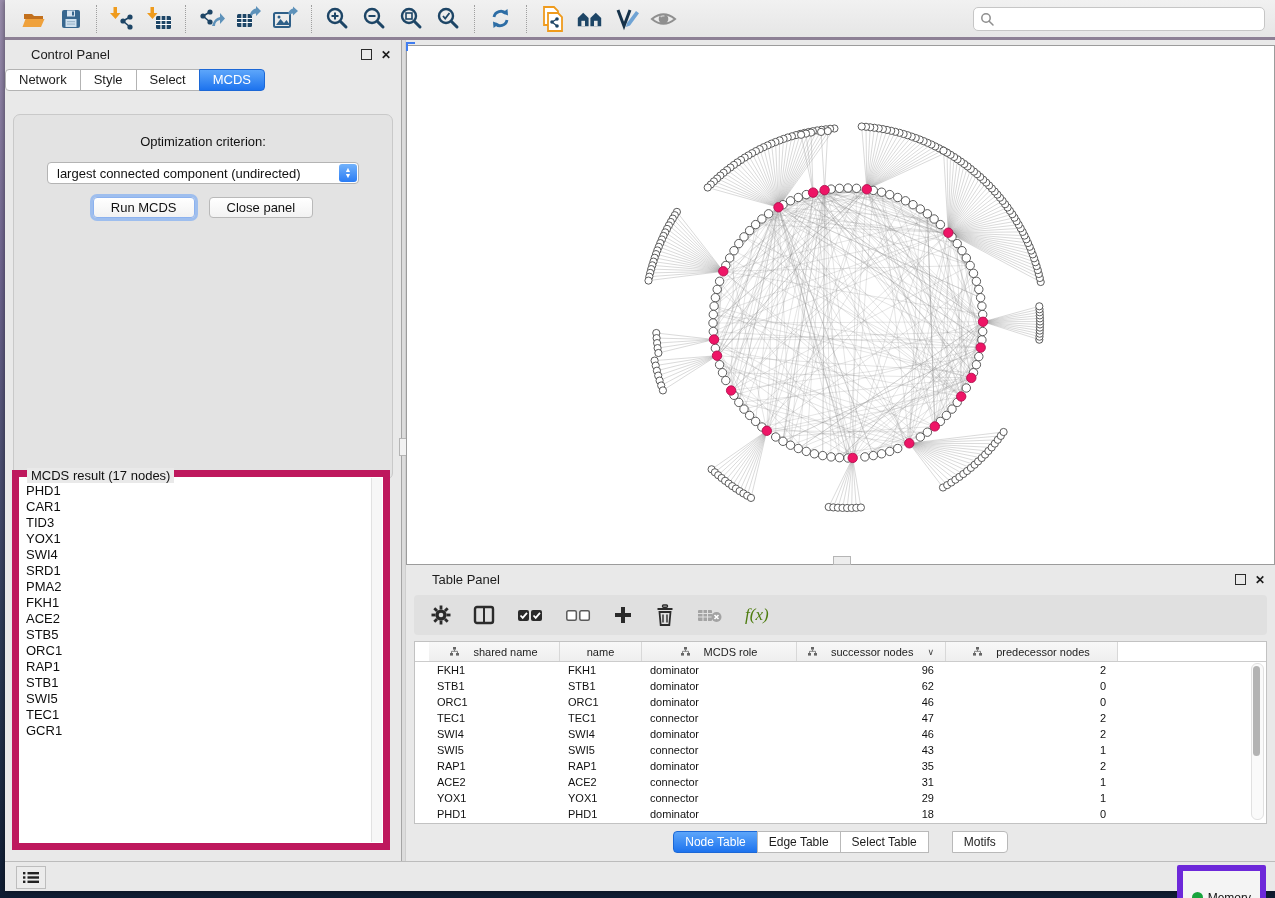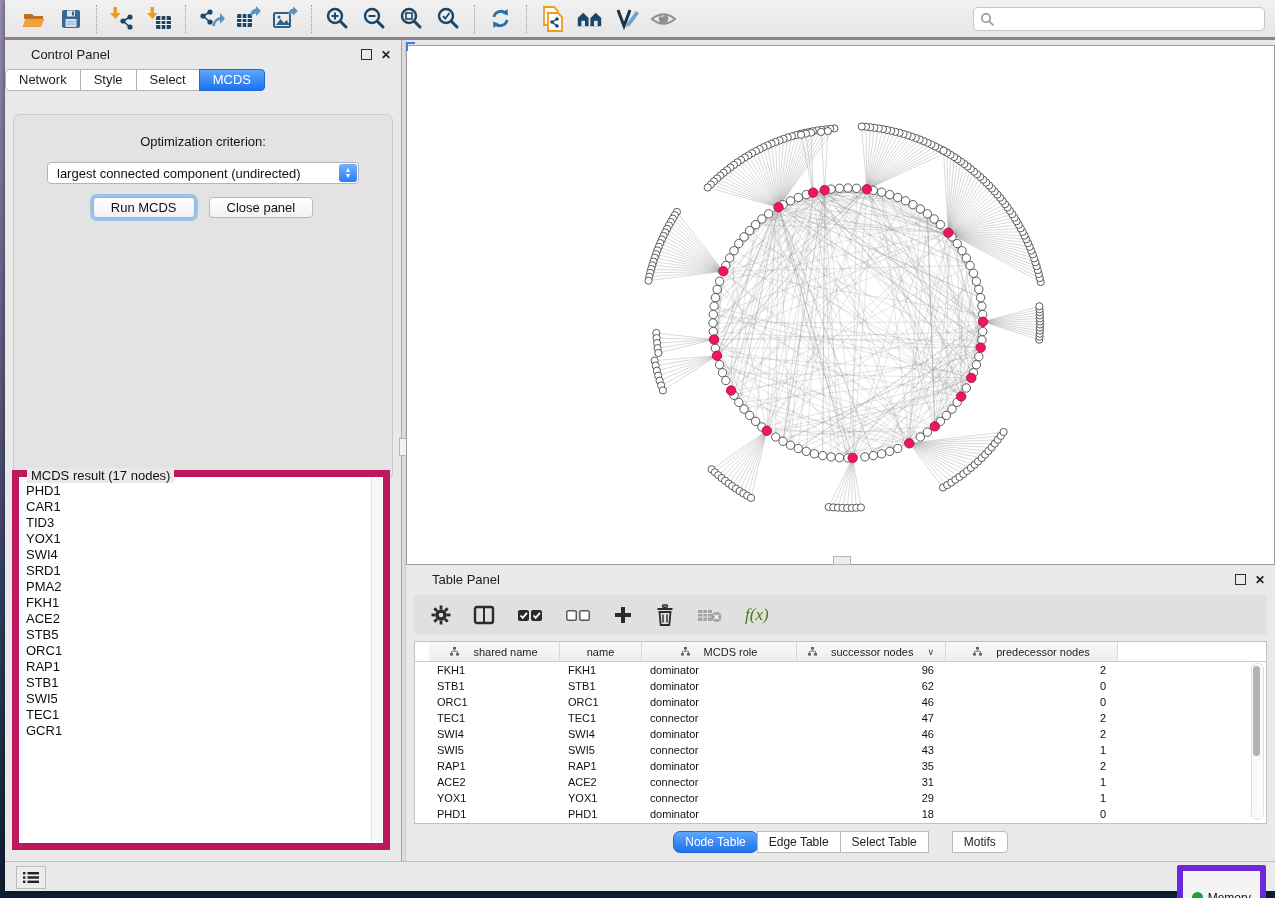--- a/index.html
+++ b/index.html
@@ -84,21 +84,21 @@
   .td{font-size:11px;color:#111;line-height:16px;white-space:nowrap;overflow:hidden;}
   .td.text{padding-left:8px;}
   .td.num{text-align:right;padding-right:12px;}
   .t-scroll{position:absolute;right:2px;top:21px;bottom:3px;width:11px;background:#fafafa;border:1px solid #e1e1e1;border-radius:6px;}
   .t-thumb{position:absolute;left:1px;top:2px;width:7px;height:90px;background:#b3b3b3;border-radius:4px;}
   .tp-tabs{position:absolute;left:0;right:0;bottom:9px;display:flex;justify-content:center;}
   .tp-tab{height:20px;line-height:20px;padding:0 11px;background:#fff;border:1px solid #b9b9b9;margin-left:-1px;
     font-size:12px;color:#1c1c1c;}
   .tp-tab.first{border-radius:4px 0 0 4px;margin-left:0;}
   .tp-tab.last{border-radius:0 4px 4px 0;margin-left:23px;}
-  .tp-tab.selected{background:linear-gradient(#5da6fa,#1d73ee);border-color:#1c68d6;color:#fff;border-radius:7px;}
+  .tp-tab.selected{background:linear-gradient(#5da6fa,#1d73ee);border-color:#1c68d6;color:#fff;}
 
   
   .status-bar{position:absolute;left:0;right:0;bottom:0;height:29px;background:#e9e9e9;border-top:1px solid #bcbcbc;}
   .status-list-btn{position:absolute;left:11px;top:4px;width:28px;height:21px;border:1px solid #bdbdbd;background:#ececec;
     display:flex;align-items:center;justify-content:center;}
   .memory-btn{position:absolute;right:9px;top:3px;height:21px;border:6px solid #6d28d9;background:#f4f4f4;border-radius:2px;
     display:flex;align-items:center;gap:5px;padding:16px 9px;font-size:12px;color:#111;}
   .mem-dot{width:11px;height:11px;border-radius:50%;background:#17a33c;}
 </style>
 </head>

